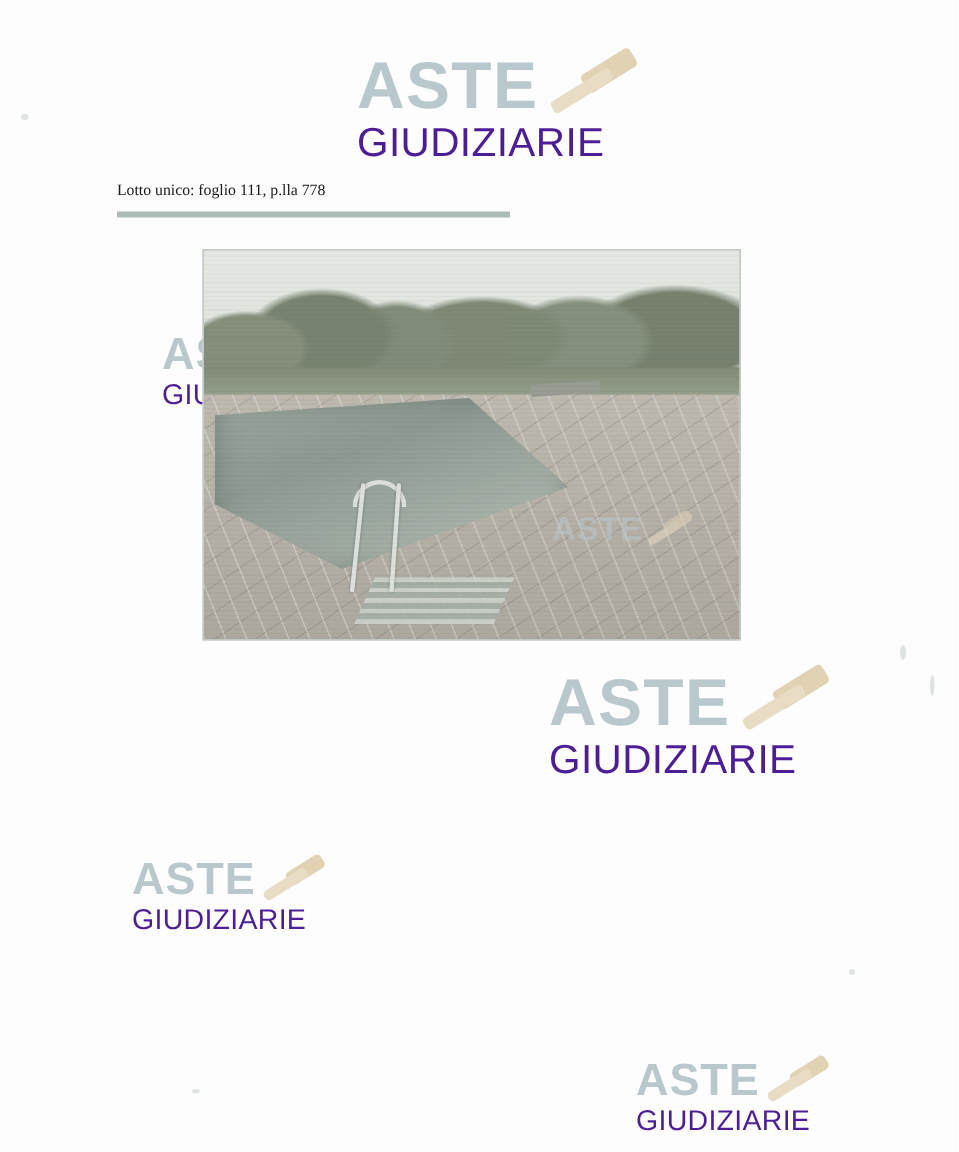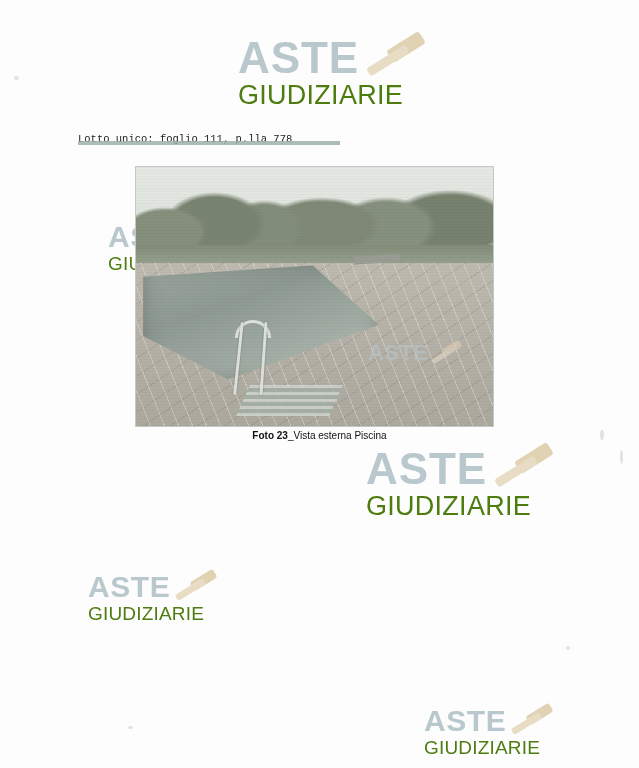--- a/index.html
+++ b/index.html
@@ -34,21 +34,21 @@
   }
   .wm .aste {
     font-family: "Liberation Sans", sans-serif;
     font-weight: 700;
     letter-spacing: 0.02em;
     color: #b9c8cd;
   }
   .wm .giud {
     font-family: "Liberation Sans", sans-serif;
     font-weight: 400;
-    color: #4d7c0f;
+    color: #4c1d95;
     letter-spacing: 0.01em;
   }
   .wm .gavel {
     position: relative;
     display: inline-block;
   }
   .wm .gavel .head {
     position: absolute;
     background: #e2d2b4;
     border-radius: 3px;
@@ -65,24 +65,24 @@
   .wm-lg .aste { font-size: 44px; }
   .wm-lg .giud { font-size: 27px; margin-top: 2px; }
   .wm-md .aste { font-size: 30px; }
   .wm-md .giud { font-size: 19px; margin-top: 2px; }
   .wm-sm .aste { font-size: 22px; }
 
   
   .lot-caption {
     position: absolute;
     left: 78px;
-    top: 133px;
+    top: 122px;
     font-size: 10.5px;
     color: #1a1a1a;
-    font-family: Liberation Mono, monospace;
+    font-family: Liberation Serif, serif;
     white-space: nowrap;
   }
   .rule {
     position: absolute;
     left: 78px;
     top: 141px;
     width: 262px;
     height: 4px;
     background: #9fb0ac;
     opacity: 0.85;
@@ -285,23 +285,20 @@
           <span class="head" style="left:14px; top:2px; width:20px; height:8px;"></span>
           <span class="handle" style="left:3px; top:11px; width:24px; height:5px;"></span>
         </span>
       </div>
     </div>
   </div>
 
   <div class="lot-caption">Lotto unico: foglio 111, p.lla 778</div>
   <div class="rule"></div>
 
-  <div class="photo-caption">
-    <span>Foto 23</span><span class="thin">_Vista esterna Piscina</span>
-  </div>
 
   <div class="wm wm-lg" style="left:366px; top:447px;">
     <div class="wm-row">
       <span class="aste">ASTE</span>
       <span class="gavel" style="width:78px;height:44px;">
         <span class="head" style="left:28px; top:4px; width:38px; height:14px;"></span>
         <span class="handle" style="left:6px; top:20px; width:46px; height:9px;"></span>
       </span>
     </div>
     <div class="giud">GIUDIZIARIE</div>

